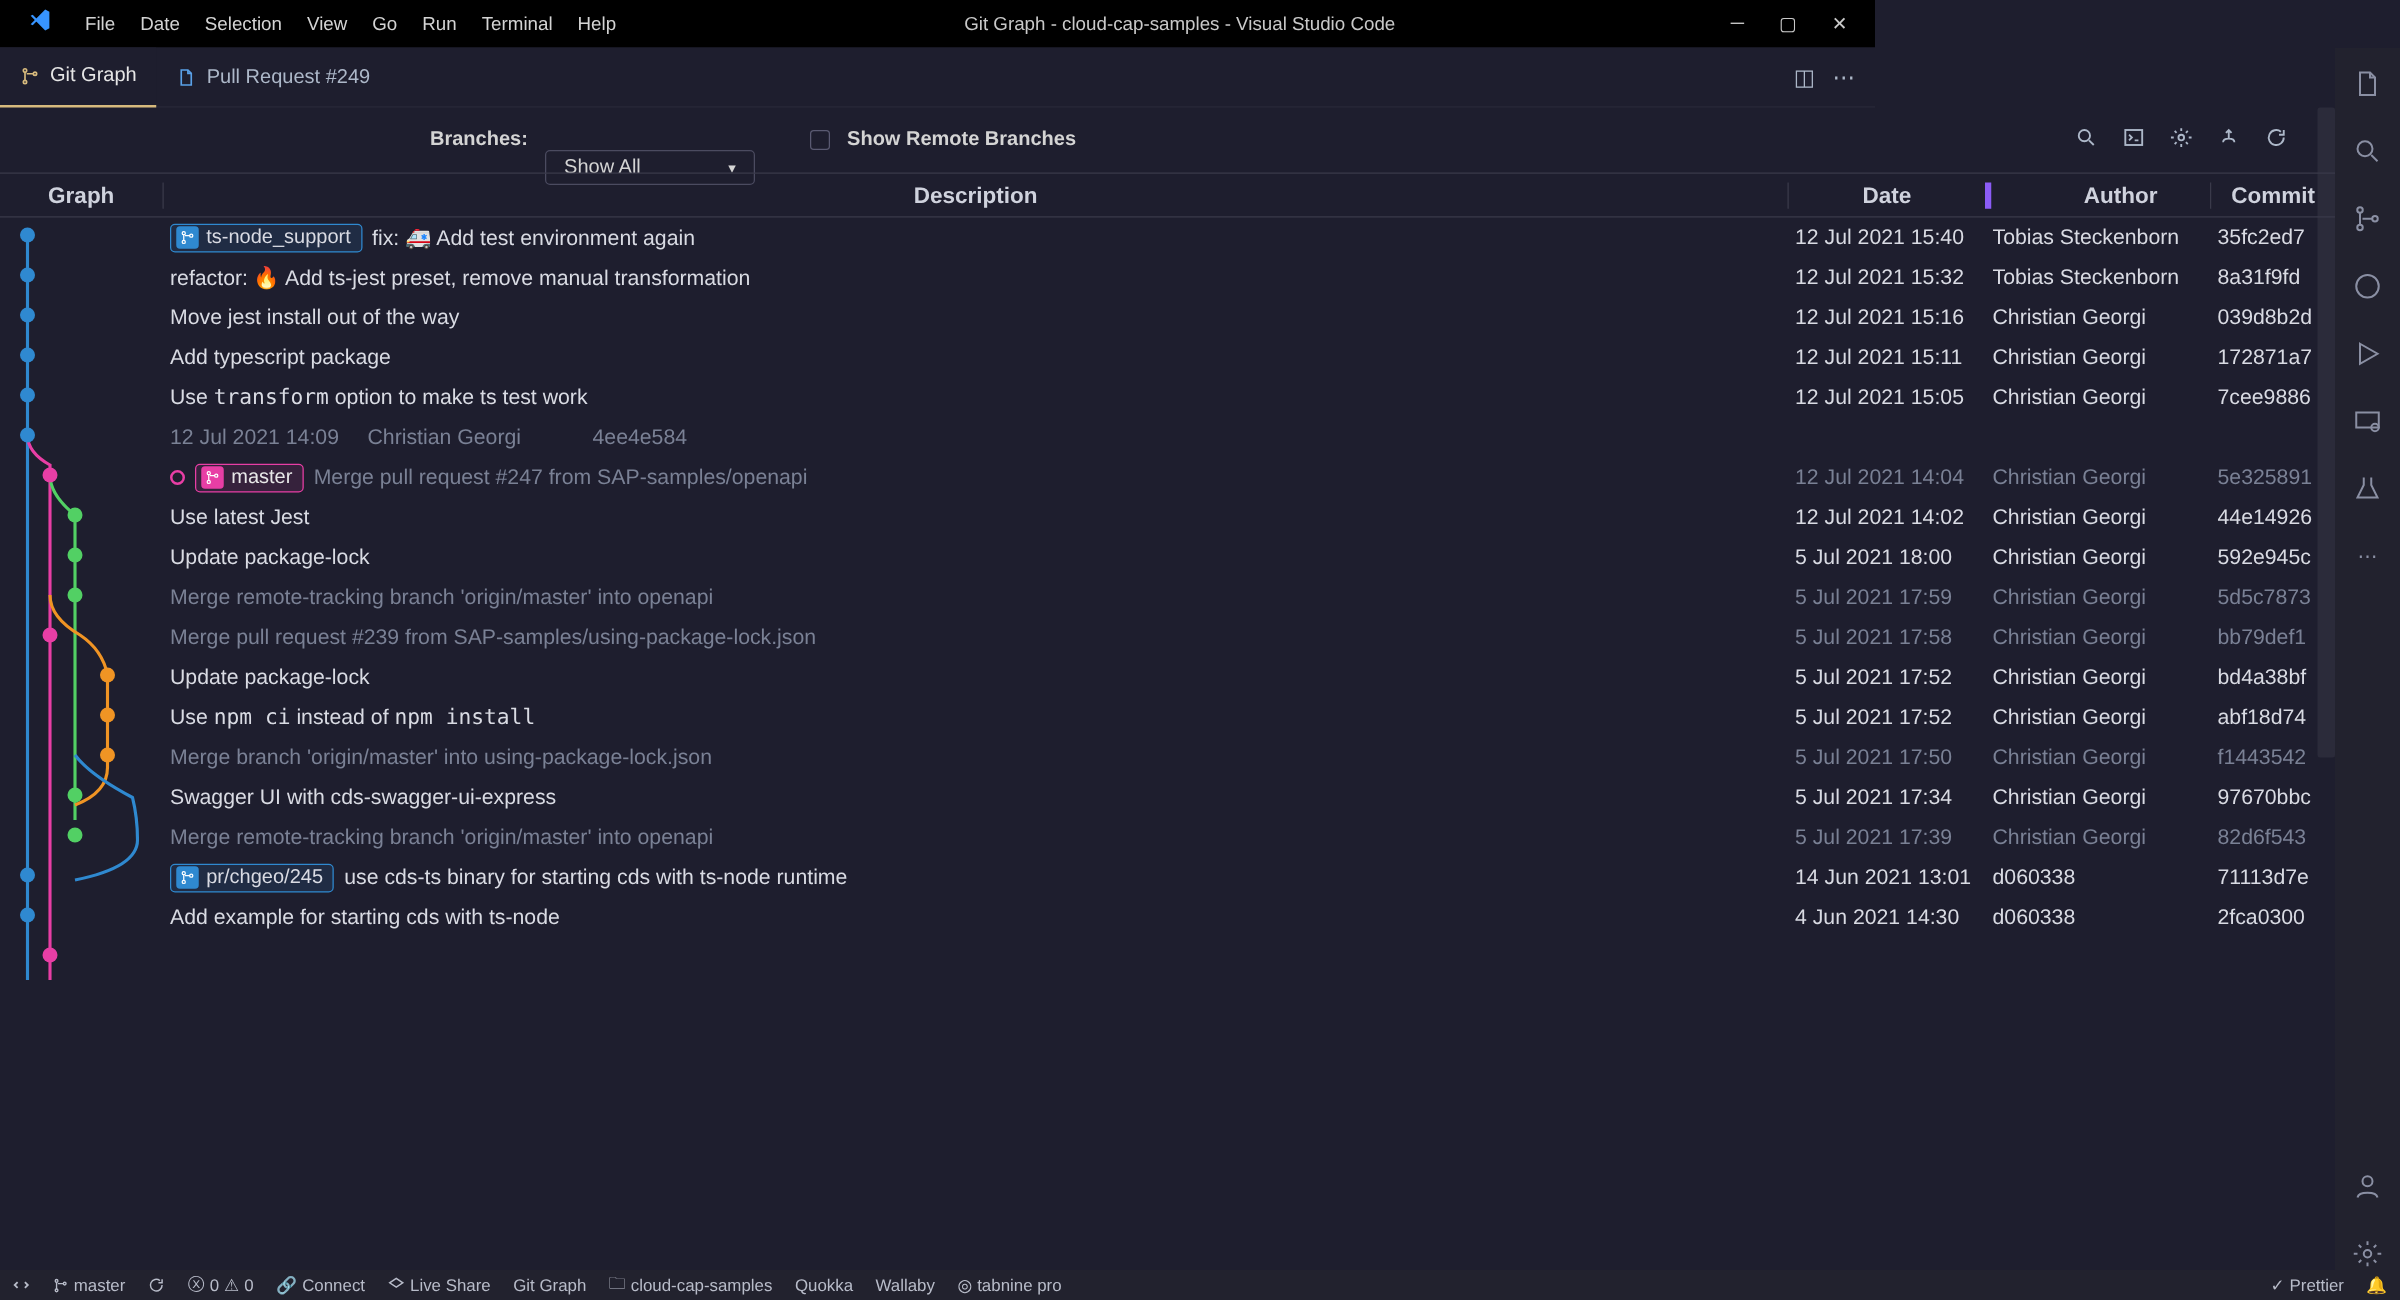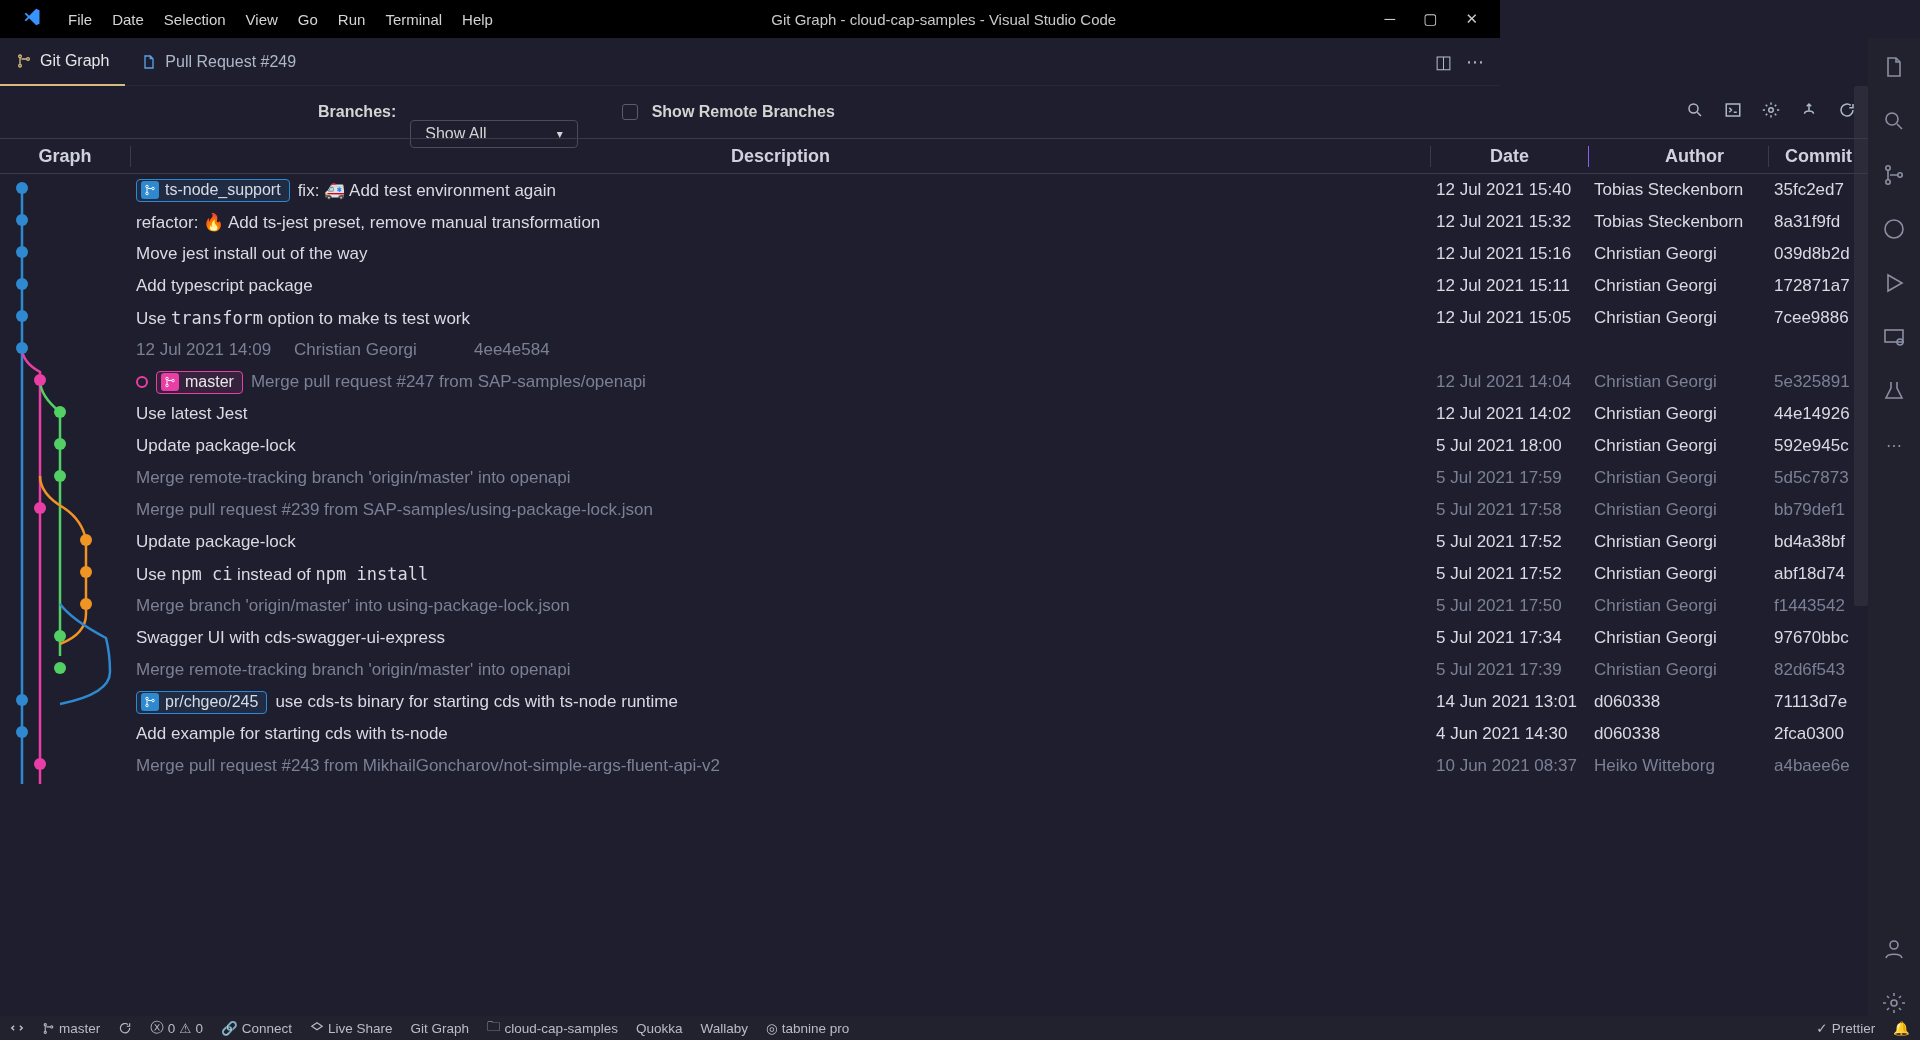--- a/index.html
+++ b/index.html
@@ -28,36 +28,36 @@
 
 .activitybar { position: fixed; top: 38px; right: 0; width: 52px; bottom: 24px; background: #22222e; display: flex; flex-direction: column; align-items: center; padding-top: 16px; gap: 28px; color:#8a8fa3;}
 .activitybar .ab-icon { width: 26px; height: 26px; cursor: pointer; display:flex;align-items:center;justify-content:center;}
 .activitybar .ab-icon svg { width:24px;height:24px;stroke:#8a8fa3;fill:none;stroke-width:1.6;}
 .activitybar .ab-spacer { flex:1;}
 
 
 .content { position: absolute; top: 86px; left: 0; right: 52px; bottom: 24px; display:flex; flex-direction:column;}
 
 
-.gg-toolbar { height: 52px; display: flex; align-items: center; padding: 0 8px; gap: 14px; font-size: 16px; color:#d4d4d4;}
+.gg-toolbar { height: 52px; display: flex; align-items: center; padding: 0 34px; gap: 14px; font-size: 16px; color:#d4d4d4;}
 .gg-toolbar .tb-label { font-weight:600; margin-left:310px;}
 .gg-toolbar .dropdown { border:1px solid #4b4b60; border-radius:4px; padding:4px 14px; display:flex; align-items:center; gap:70px; cursor:pointer; color:#d4d4d4;margin-top:44px;}
 .gg-toolbar .dropdown .chev { font-size:12px; }
 .gg-toolbar .checkbox { width:16px;height:16px;border:1px solid #5a5a72;border-radius:3px;margin-left:30px;cursor:pointer;}
 .gg-toolbar .cb-label { font-weight:600;}
 .gg-toolbar .tb-spacer { flex:1;}
 .gg-toolbar .tb-actions { display:flex; gap:20px; font-size:18px; color:#adb8c9; padding-right:4px;}
 .gg-toolbar .tb-actions span { cursor:pointer;}
 
 
 .gg-header { height: 36px; display:flex; align-items:center; border-top:1px solid #3a3a4a; border-bottom:1px solid #3a3a4a; font-weight:600; color:#cfd2dd; font-size:18px;}
 .col-graph{ width:130px; text-align:center;}
 .col-desc{ flex:1; text-align:center; border-left:1px solid #3a3a4a;}
 .col-date{ width:158px; text-align:center; border-left:1px solid #3a3a4a;}
-.col-auth{ width:180px; text-align:center; border-left:1px solid #8b5cf6;padding-left:32px;}
+.col-auth{ width:180px; text-align:center; border-left:5px solid #8b5cf6;padding-left:32px;}
 .col-commit{ width:100px; text-align:center; border-left:1px solid #3a3a4a;}
 
 
 .gg-rows { flex:1; overflow:hidden; position:relative;}
 .graph-svg{position:absolute;left:0;top:0;width:130px;height:610px;pointer-events:none;}
 .row { height:32px; display:flex; align-items:center; font-size:17px; color:#d9dbe3;}
 .row .r-graph{ width:130px; }
 .row .r-desc{ flex:1; padding-left:6px; display:flex; align-items:center; gap:8px; white-space:nowrap;}
 .row .r-date{ width:158px; padding-left:6px;}
 .row .r-auth{ width:180px; padding-left:6px;}
@@ -451,29 +451,20 @@
       </div>
       <div class="row">
         <div class="r-graph"></div>
         <div class="r-desc">
           <span>Add example for starting cds with ts-node</span>
         </div>
         <div class="r-date">4 Jun 2021 14:30</div>
         <div class="r-auth">d060338</div>
         <div class="r-commit">2fca0300</div>
       </div>
-      <div class="row muted">
-        <div class="r-graph"></div>
-        <div class="r-desc">
-          <span>Merge pull request #243 from MikhailGoncharov/not-simple-args-fluent-api-v2</span>
-        </div>
-        <div class="r-date">10 Jun 2021 08:37</div>
-        <div class="r-auth">Heiko Witteborg</div>
-        <div class="r-commit">a4baee6e</div>
-      </div>
     </div>
 </div>
 
 <div class="statusbar">
   <span>
       <svg width="14" height="14" viewBox="0 0 24 24" fill="none" stroke="#b8bcc9" stroke-width="2.5">
         <path d="M7 8l-4 4 4 4M17 8l4 4-4 4"></path>
       </svg>
     </span>
   <span>

